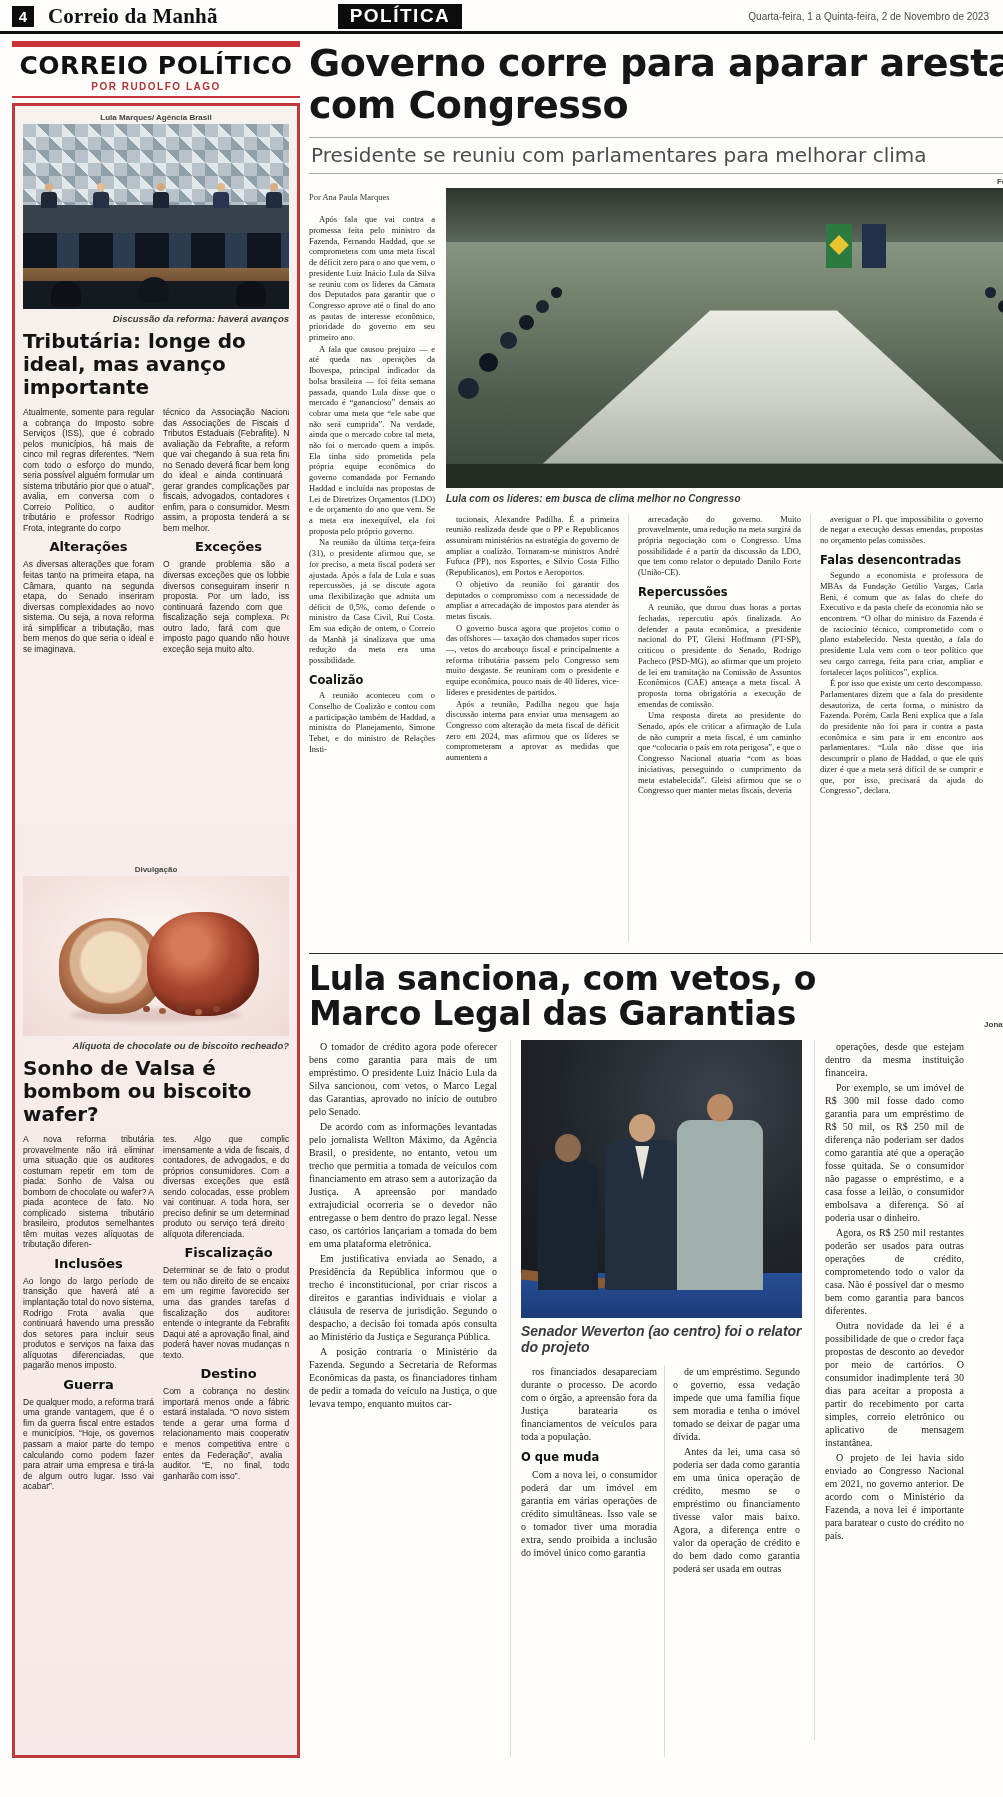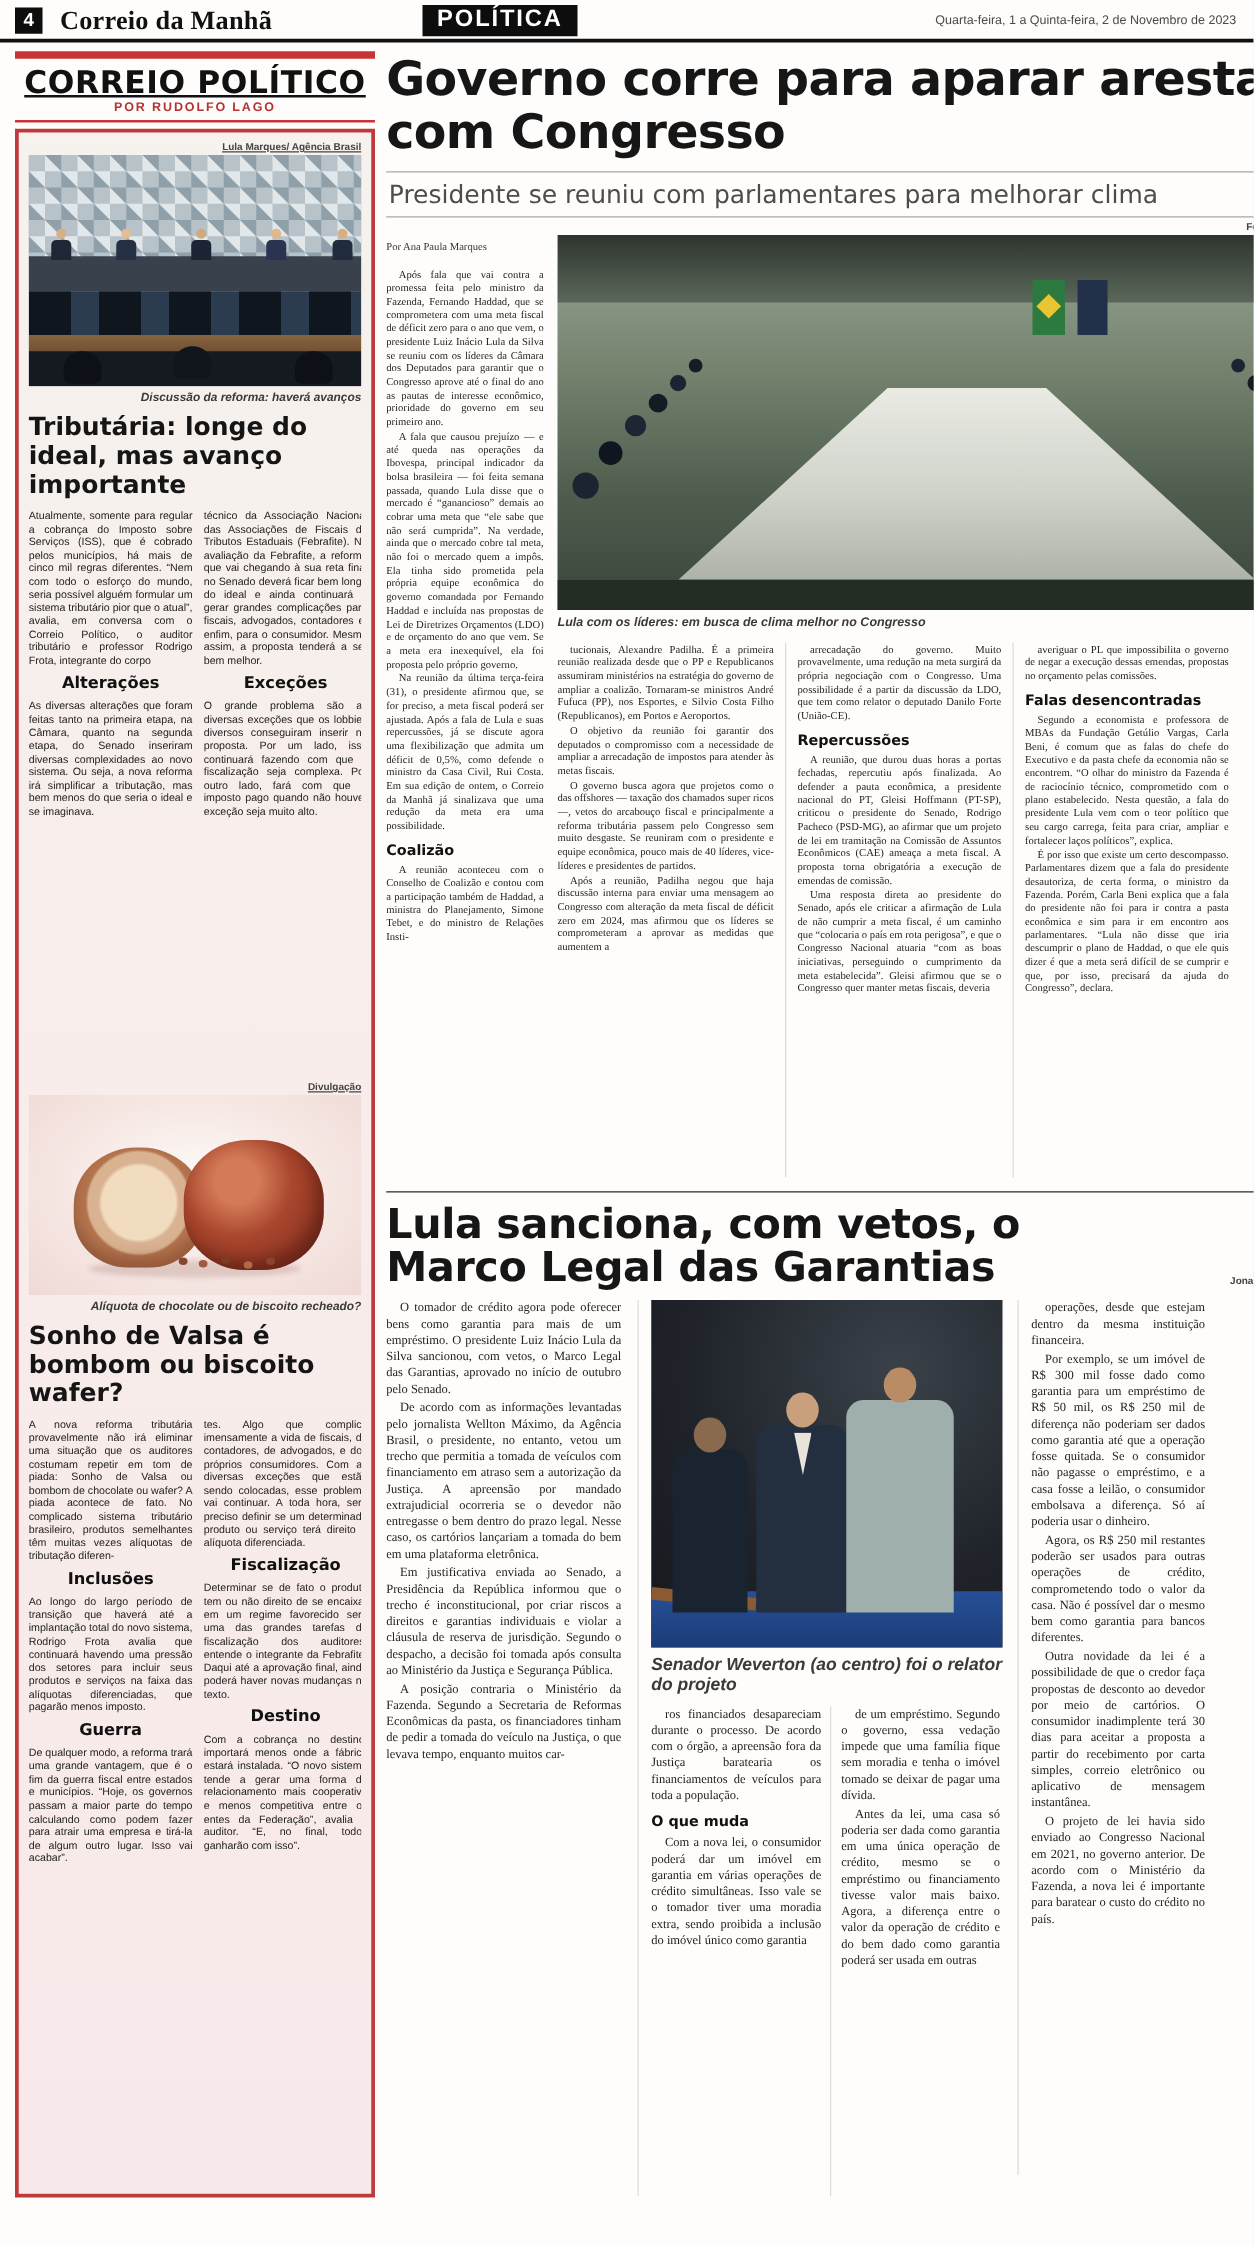--- a/index.html
+++ b/index.html
@@ -13,24 +13,24 @@
   .section-badge { background:#0d0d0d; color:#fff; font-weight:bold; font-size:19px; letter-spacing:1.5px; padding:1px 12px 2px; margin-left:120px; }
   .mast-date { margin-left:auto; font-size:10px; color:#4a4a4a;text-align:center; }
   .mast-rule { height:3px; background:#111; }
 
   .content { display:flex; padding:7px 14px 0 12px; gap:9px; }
 
   
   .left-col { width:288px; flex:none; }
   .lb-bar { height:6px; background:#c93336; }
   .lb-bar.thin { height:2px; margin-top:2px; }
-  .lb-title { text-align:center; font-weight:bold; font-size:25px; letter-spacing:.5px; color:#111; margin-top:4px; font-family:"DejaVu Sans", sans-serif;text-decoration:underline; }
+  .lb-title { text-align:center; font-weight:bold; font-size:25px; letter-spacing:.5px; color:#111; margin-top:4px; font-family:"DejaVu Sans", sans-serif; }
   .lb-byline { text-align:center; font-weight:bold; font-size:10px; letter-spacing:1.5px; color:#b03434; margin:1px 0 4px; }
   .lb-box { border:3px solid #c0393b; background:linear-gradient(180deg,#f6f2ee 0%,#f8edeb 45%,#f7e9e9 100%); height:1655px; padding:7px 8px; overflow:hidden; }
-  .credit { font-size:8px; font-weight:bold; color:#444; text-align:right; margin-bottom:2px;text-decoration:underline; }
+  .credit { font-size:8px; font-weight:bold; color:#444; text-align:center; margin-bottom:2px; }
   .caption { font-size:9.5px; font-weight:bold; font-style:italic; color:#3a3a3a; margin:4px 0 6px;text-align:right; }
   .lb-headline { font-weight:bold; font-size:20px; line-height:1.15; color:#151515; font-family:"DejaVu Sans", sans-serif; margin:2px 0 8px; }
   .lb-cols { display:flex; gap:9px; overflow:hidden; }
   .lb-col { width:131px; flex:none; font-size:8.5px; line-height:1.24; text-align:justify; color:#222; }
   .lb-col p { margin-bottom:5px; }
   .lb-sub { text-align:center; font-weight:bold; font-size:13px; font-family:"DejaVu Sans", sans-serif; margin:6px 0 4px; color:#111; }
   .lb-cols.a1 { height:452px; }
   .lb-cols.a2 { height:705px; }
 
   

